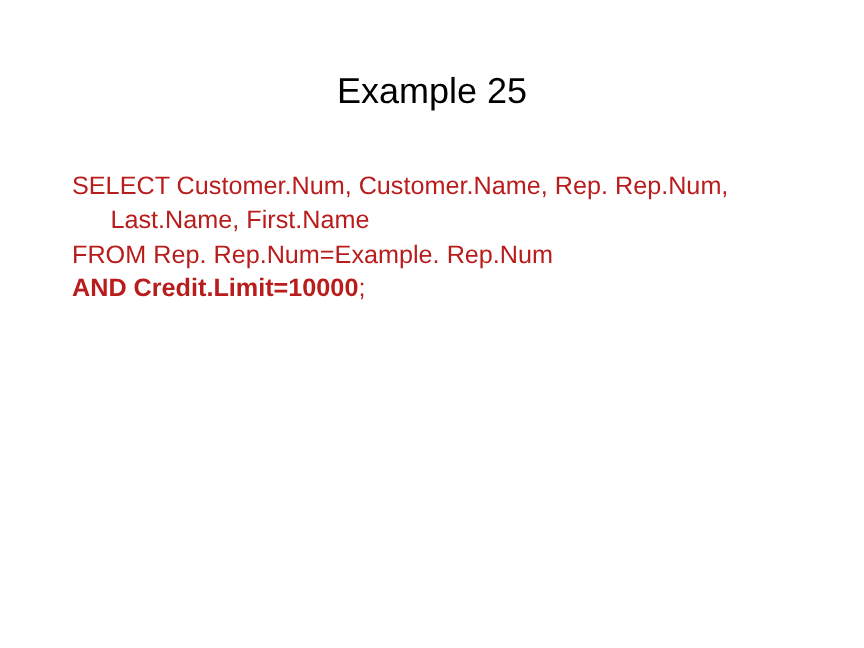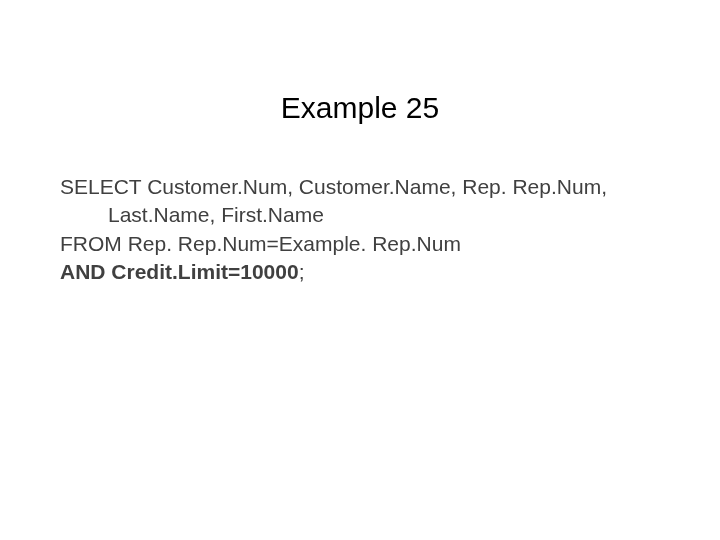--- a/index.html
+++ b/index.html
@@ -16,32 +16,31 @@
     height: 540px;
     position: relative;
     box-sizing: border-box;
     padding: 60px 60px 0 60px;
   }
   .title {
     font-size: 30px;
     text-align: center;
     margin-bottom: 48px;
     color: #000;
-    margin-top: 31px;
   }
   .body {
     font-size: 21px;
     line-height: 1.35;
-    color: #404040;
+    color: #b91c1c;
   }
   .body .line {
     margin: 0;
   }
   .body .indent {
-    margin-left: 48px;
+    margin-left: 32px;
   }
   .body .bold {
     font-weight: bold;
   }
 </style>
 </head>
 <body>
 
 <div class="slide">
   <div class="title">Example 25</div>

